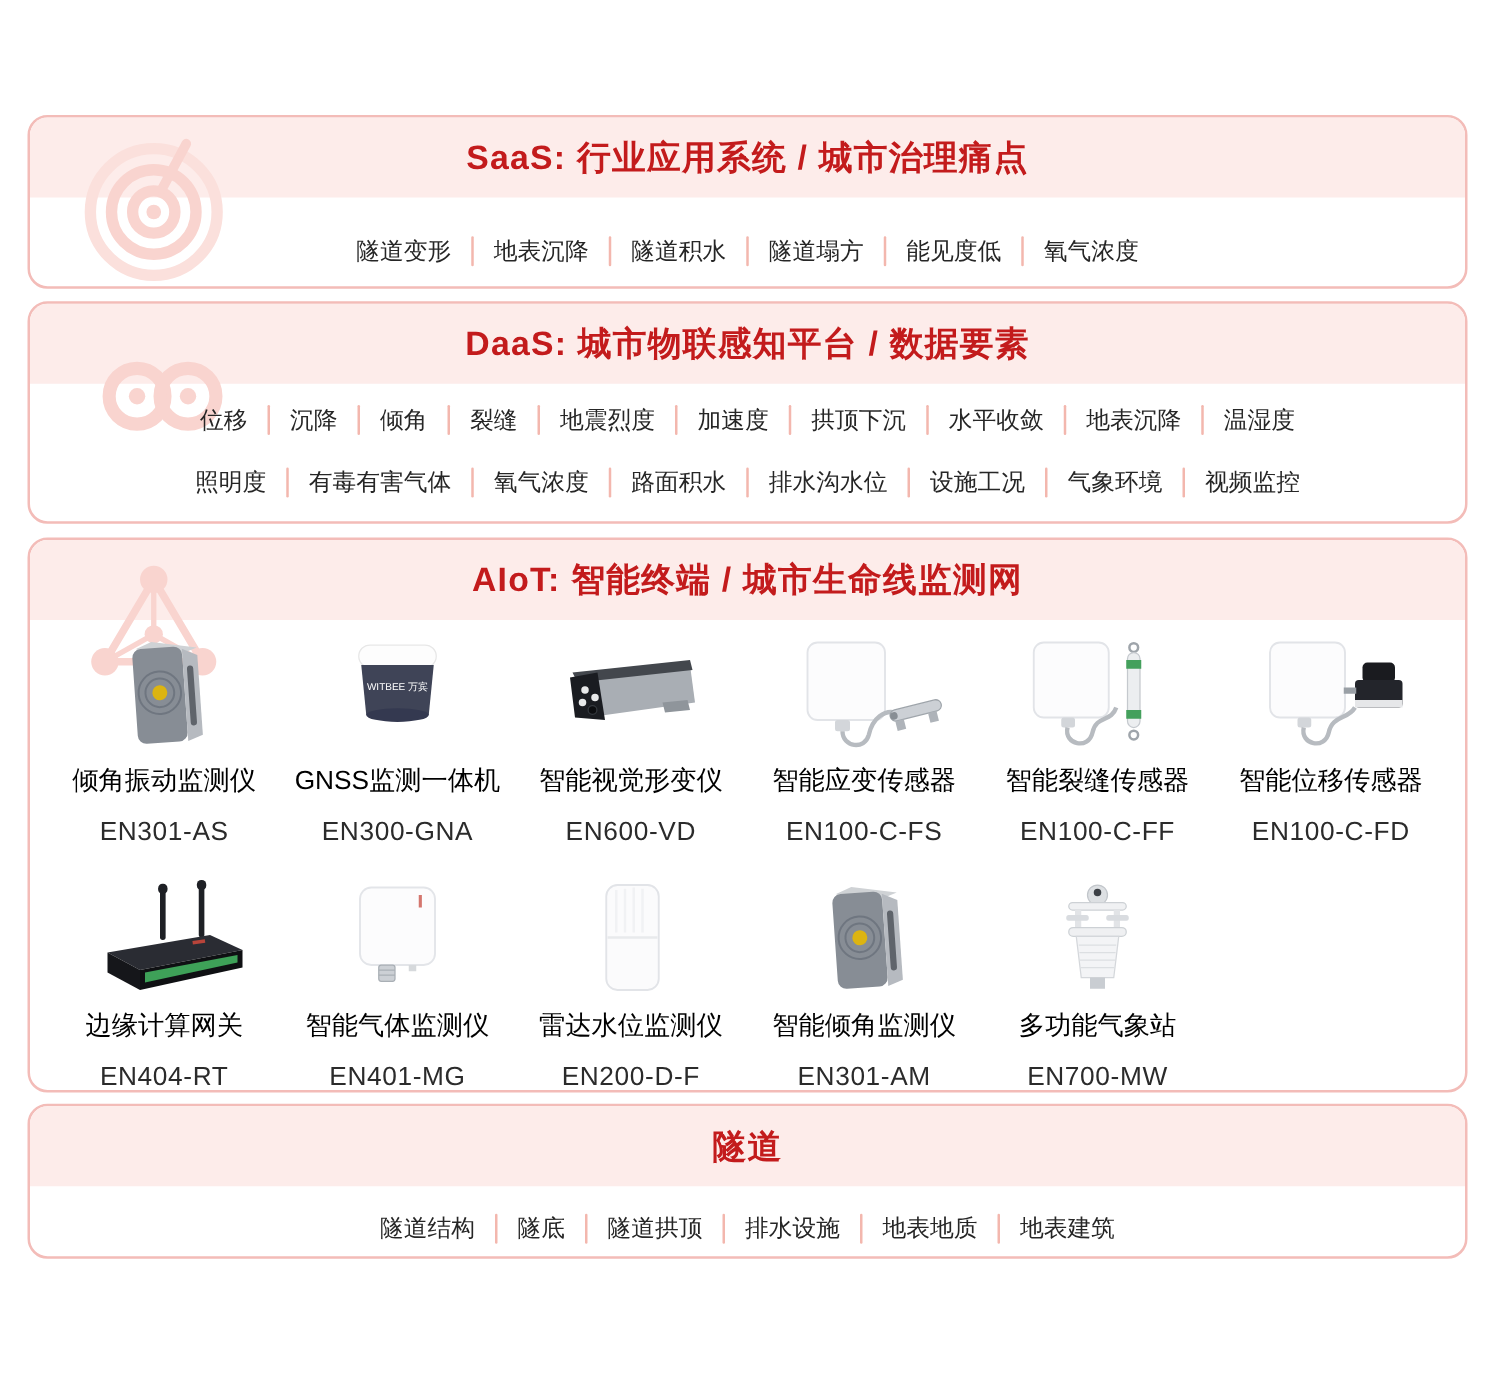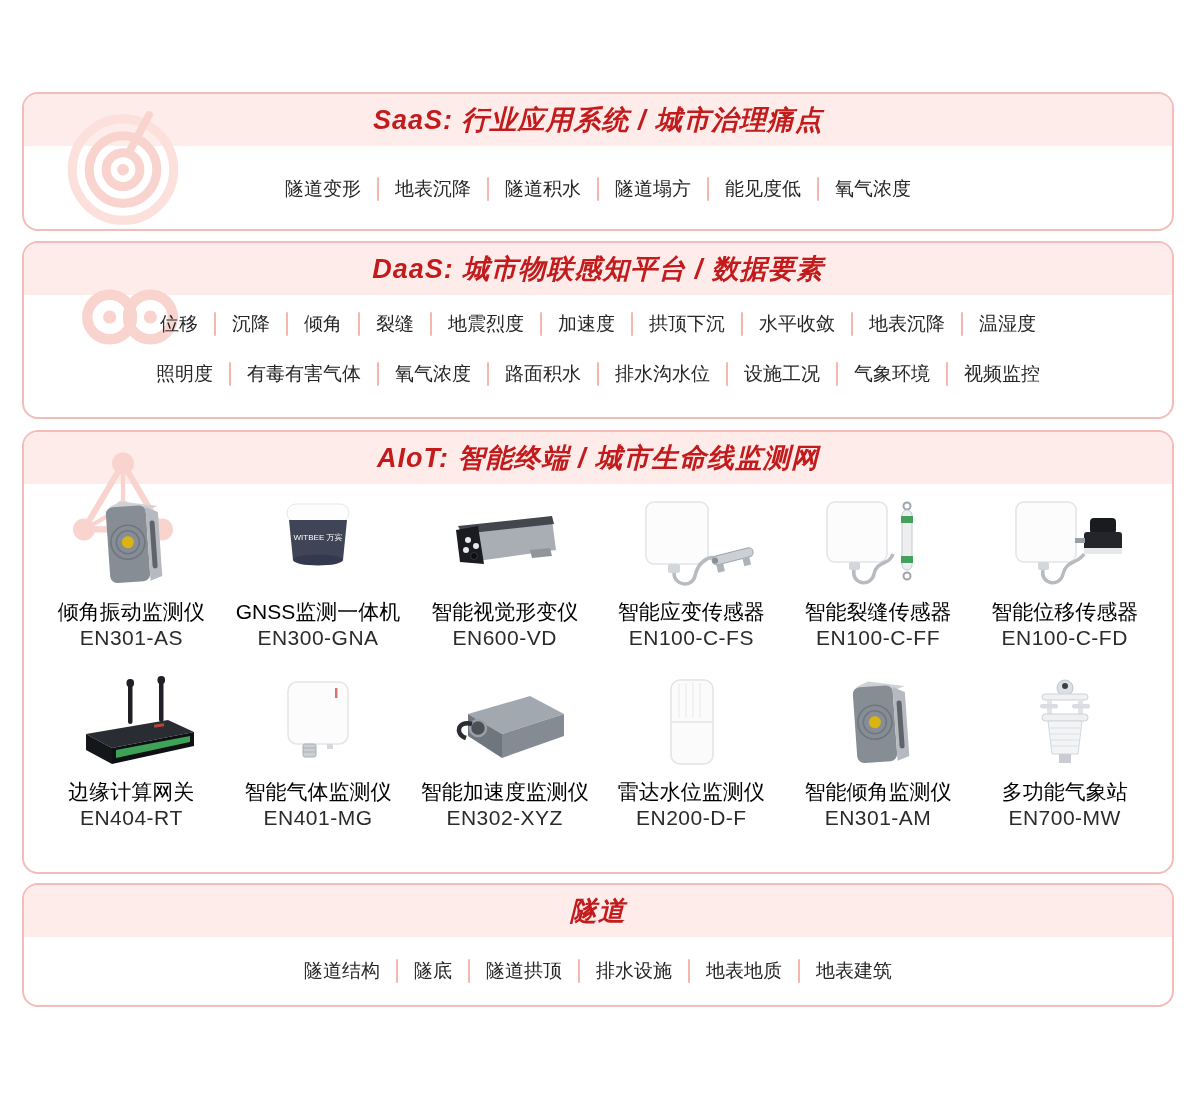--- a/index.html
+++ b/index.html
@@ -1,38 +1,38 @@
 <!DOCTYPE html>
 <html><head>
 <meta charset="utf-8">
 <style>
   html,body{margin:0;padding:0;background:#ffffff;}
   body{width:1200px;height:1109px;font-family:"Liberation Sans","DejaVu Sans",sans-serif;}
   .page{position:relative;width:1200px;height:1109px;background:#ffffff;overflow:hidden;}
   .panel{position:absolute;left:22px;width:1152px;background:#ffffff;border:2px solid #f3bcb8;
          border-radius:16px;box-sizing:border-box;overflow:hidden;}
-  .panel-band{position:relative;height:52px;background:#fdecea;display:flex;align-items:center;justify-content:center;font-style:italic;}
+  .panel-band{position:relative;height:64px;background:#fdecea;display:flex;align-items:center;justify-content:center;}
   .panel-title{position:relative;z-index:3;font-size:27px;font-weight:bold;color:#c31b1c;letter-spacing:1px;}
   .watermark{position:absolute;z-index:1;pointer-events:none;}
   .wm-saas{left:34px;top:8px;width:130px;height:130px;}
   .wm-daas{left:42px;top:28px;width:132px;height:92px;}
   .wm-aiot{left:38px;top:12px;width:122px;height:122px;}
   .panel-body{position:relative;z-index:2;}
   .pill-row{display:flex;justify-content:center;align-items:center;font-size:19px;color:#262626;}
   .item{white-space:nowrap;}
   .sep{width:2px;height:24px;background:#f3b7ae;border-radius:1px;margin:0 16px;}
   .daas-row{margin-top:0;height:50px;}
   #saas-items{height:85px;}
   #tunnel-items{height:68px;border-radius:32px;}
   #daas-body{padding-top:4px;}
   .product-grid{display:grid;grid-template-columns:repeat(6,1fr);padding:12px 14px 0 14px;row-gap:26px;}
   .product{display:flex;flex-direction:column;align-items:center;}
   .device{width:160px;height:96px;display:flex;align-items:flex-start;justify-content:center;}
   .product-name{font-size:21px;color:#000000;margin-top:6px;white-space:nowrap;}
-  .product-model{font-size:21px;color:#2b2b2b;margin-top:0;letter-spacing:.5px;white-space:nowrap;text-align:right;}
+  .product-model{font-size:21px;color:#2b2b2b;margin-top:16px;letter-spacing:.5px;white-space:nowrap;text-align:right;}
   #panel-saas{top:92px;height:139px;}
   #panel-daas{top:241px;height:178px;}
   #panel-aiot{top:430px;height:444px;}
   #panel-tunnel{top:883px;height:124px;}
 </style>
 </head>
 <body>
 
 <div class="page">
 
@@ -248,33 +248,20 @@
                 <rect x="45" y="6" width="60" height="62" rx="9" fill="#fcfcfd" stroke="#e3e5e9" stroke-width="1.5"></rect>
                 <rect x="92" y="12" width="2.5" height="10" fill="#d4766e"></rect>
                 <rect x="60" y="68" width="13" height="13" rx="2" fill="#ccd0d5" stroke="#a9afb5"></rect>
                 <line x1="60" y1="72" x2="73" y2="72" stroke="#a9afb5"></line>
                 <line x1="60" y1="76" x2="73" y2="76" stroke="#a9afb5"></line>
                 <rect x="84" y="68" width="6" height="5" fill="#d6d9dc"></rect>
               </svg>
             </div>
             <div class="product-name">智能气体监测仪</div>
             <div class="product-model">EN401-MG</div>
-          </div>
-          <div class="product">
-            <div class="device">
-              <svg viewBox="0 0 150 96" width="150" height="96">
-                <polygon points="38,38 100,20 134,38 72,58" fill="#a2a8af"></polygon>
-                <polygon points="38,38 72,58 72,82 38,60" fill="#70767e"></polygon>
-                <polygon points="72,58 134,38 134,60 72,82" fill="#858b93"></polygon>
-                <circle cx="48" cy="52" r="8" fill="#4c5157" stroke="#9aa0a6" stroke-width="2.5"></circle>
-                <path d="M42,48 C28,44 24,58 36,62" fill="none" stroke="#2b2d32" stroke-width="4.5"></path>
-              </svg>
-            </div>
-            <div class="product-name">智能加速度监测仪</div>
-            <div class="product-model">EN302-XYZ</div>
           </div>
           <div class="product">
             <div class="device">
               <svg viewBox="0 0 150 96" width="150" height="96">
                 <rect x="55" y="4" width="42" height="84" rx="9" fill="#fbfbfc" stroke="#e2e4e8" stroke-width="1.5"></rect>
                 <line x1="56" y1="46" x2="96" y2="46" stroke="#e8eaec" stroke-width="2"></line>
                 <line x1="63" y1="8" x2="63" y2="42" stroke="#f1f2f4" stroke-width="2"></line>
                 <line x1="70" y1="7" x2="70" y2="42" stroke="#f1f2f4" stroke-width="2"></line>
                 <line x1="77" y1="6" x2="77" y2="42" stroke="#f1f2f4" stroke-width="2"></line>
                 <line x1="84" y1="7" x2="84" y2="42" stroke="#f1f2f4" stroke-width="2"></line>

